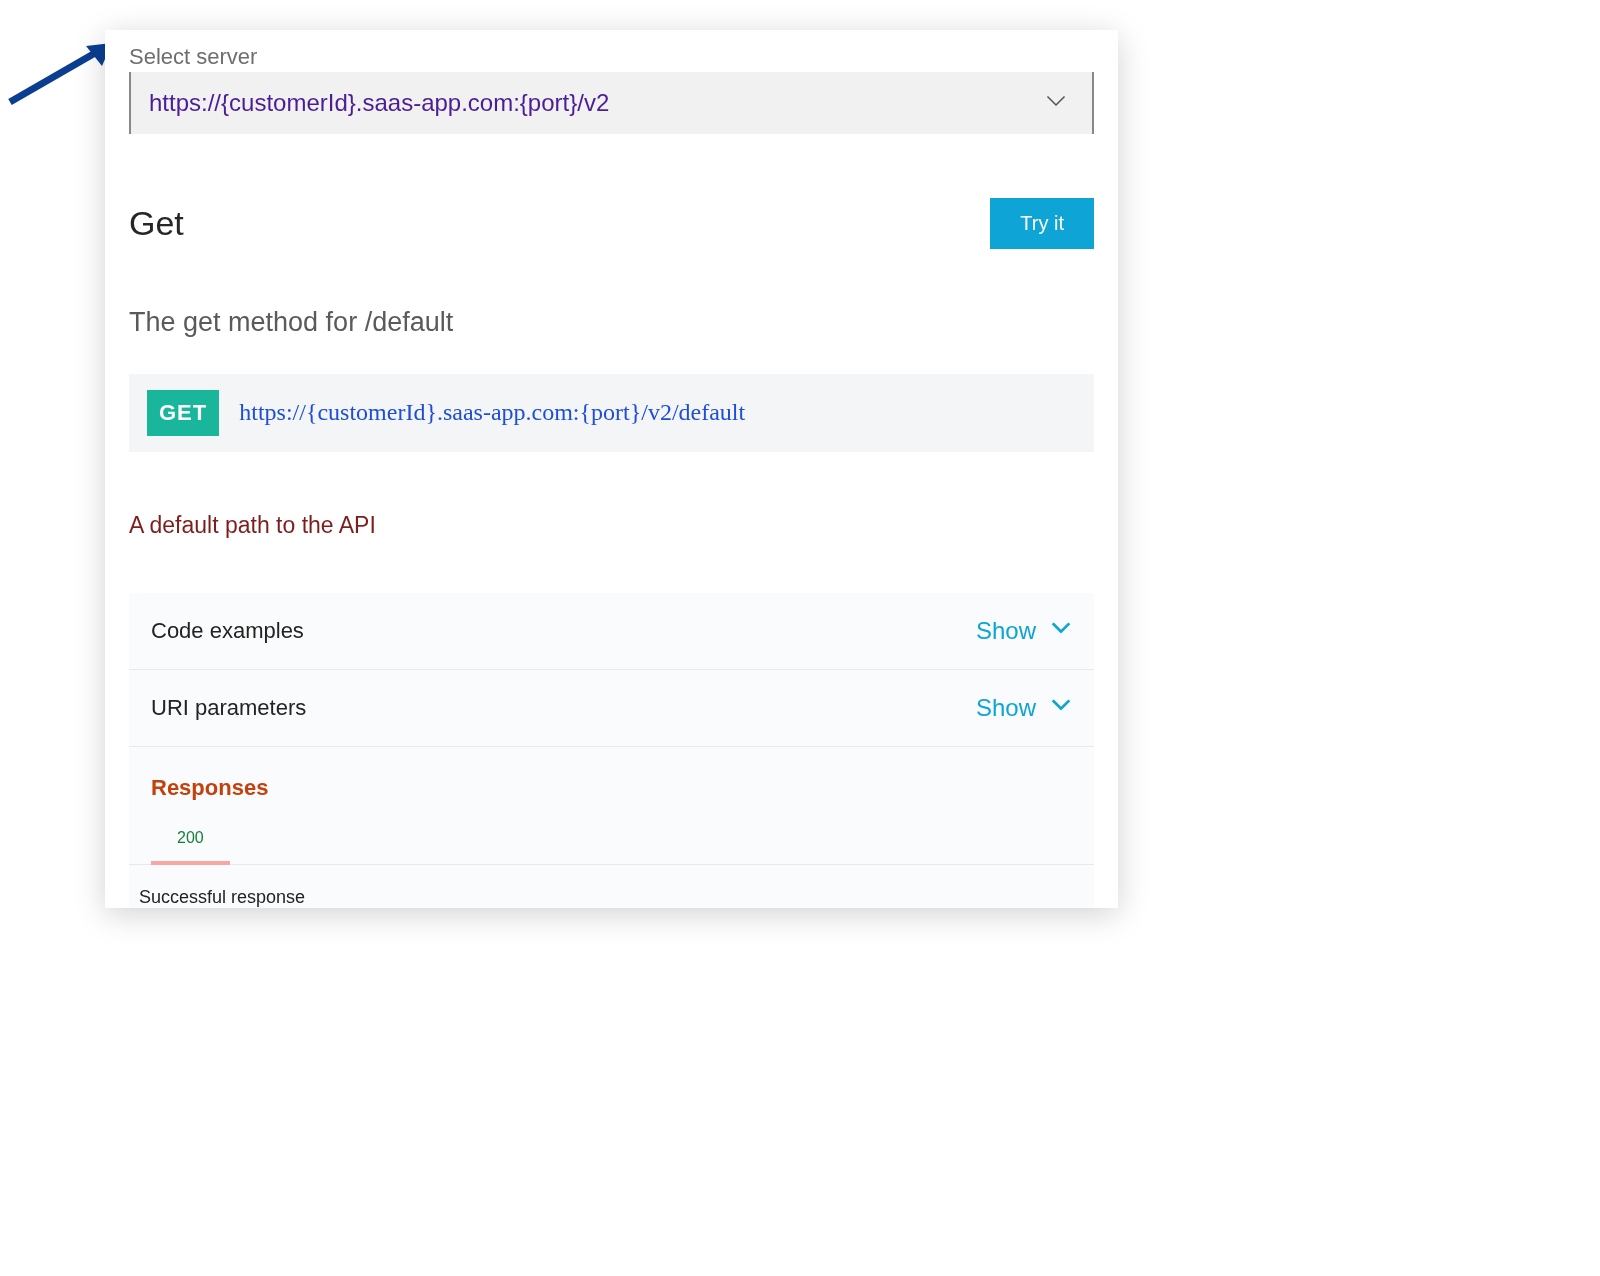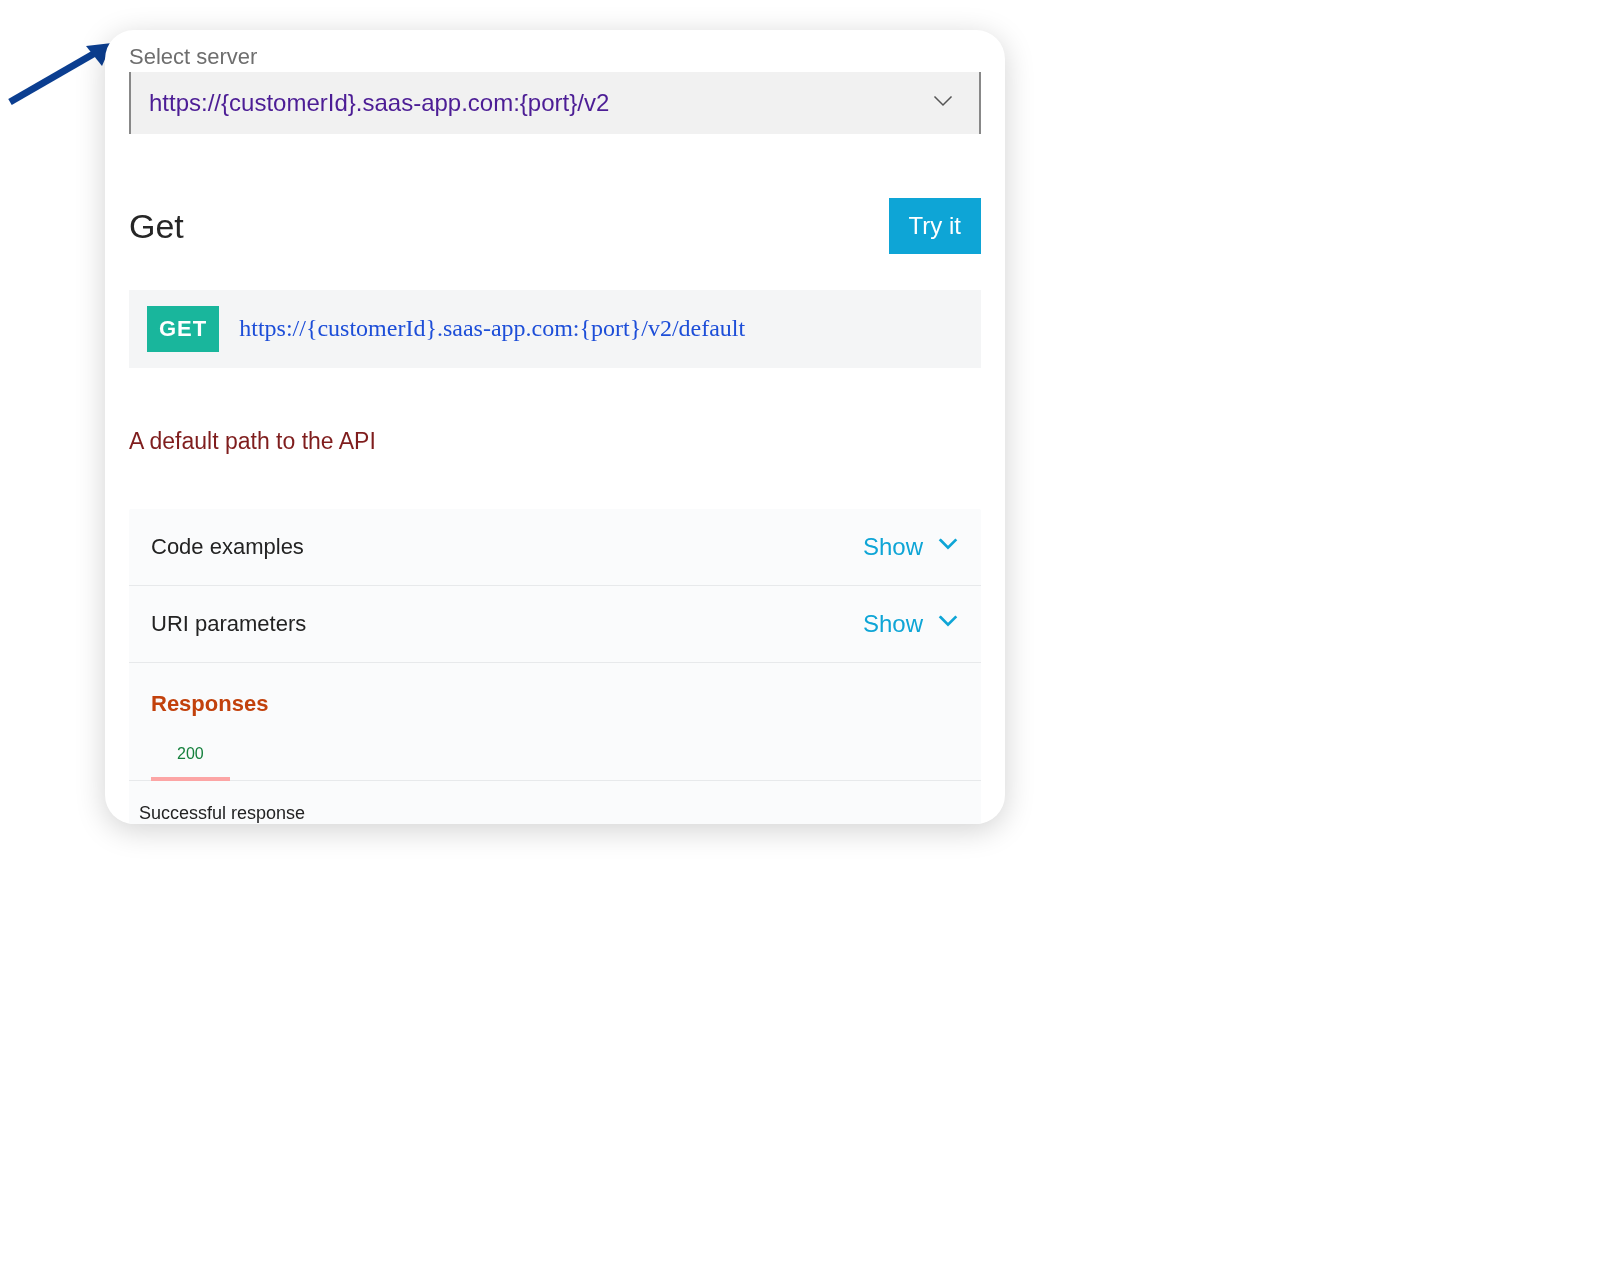--- a/index.html
+++ b/index.html
@@ -9,25 +9,24 @@
     height: 1276px;
     background: #ffffff;
     font-family: "Segoe UI", "Helvetica Neue", Arial, sans-serif;
     color: #2b2b2b;
     position: relative;
   }
 
   .card {
     position: relative;
     margin: 30px 0 0 105px;
-    width: 900px;
+    width: 1013px;
     background: #ffffff;
     box-shadow: 0 6px 30px rgba(0,0,0,0.18);
     padding: 0;
-    border-radius: 29px;
   }
 
   
   .arrow {
     position: absolute;
     left: 0px;
     top: 40px;
     width: 120px;
     height: 70px;
     pointer-events: none;
@@ -75,22 +74,22 @@
   }
   .op-title {
     font-size: 34px;
     font-weight: 400;
     color: #262626;
   }
   .try-btn {
     background: #0ea5d6;
     color: #fff;
     border: none;
-    font-size: 24px;
-    padding: 14px 20px;
+    font-size: 20px;
+    padding: 14px 30px;
     cursor: pointer;
   }
 
   .op-subtitle {
     margin-top: 58px;
     font-size: 27px;
     color: #5a5a5a;
   }
 
   .endpoint-box {
@@ -199,20 +198,21 @@
           <path d="M4 8 L12 16 L20 8" stroke="#555" stroke-width="1.5" fill="none"></path>
         </svg>
       </span>
     </div>
 
     <div class="op-header">
       <div class="op-title">Get</div>
       <button class="try-btn">Try it</button>
     </div>
 
+    <div class="op-subtitle">The get method for /default</div>
 
     <div class="endpoint-box">
       <div class="method-badge">GET</div>
       <div class="endpoint-url">https://{customerId}.saas-app.com:{port}/v2/default</div>
     </div>
 
     <div class="op-desc">A default path to the API</div>
 
     <div class="accordion">
 

